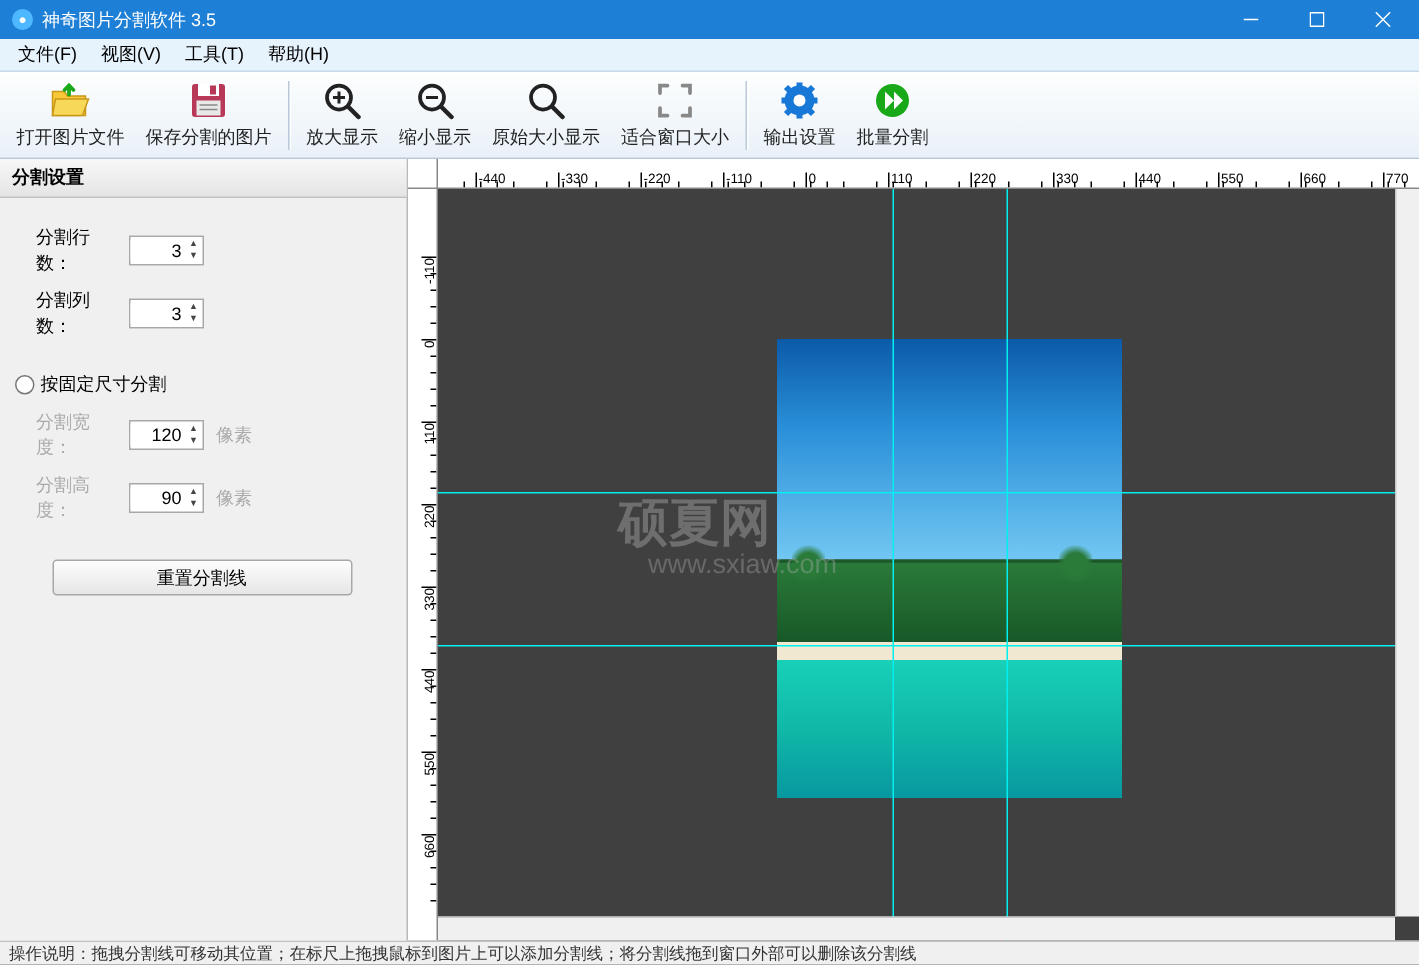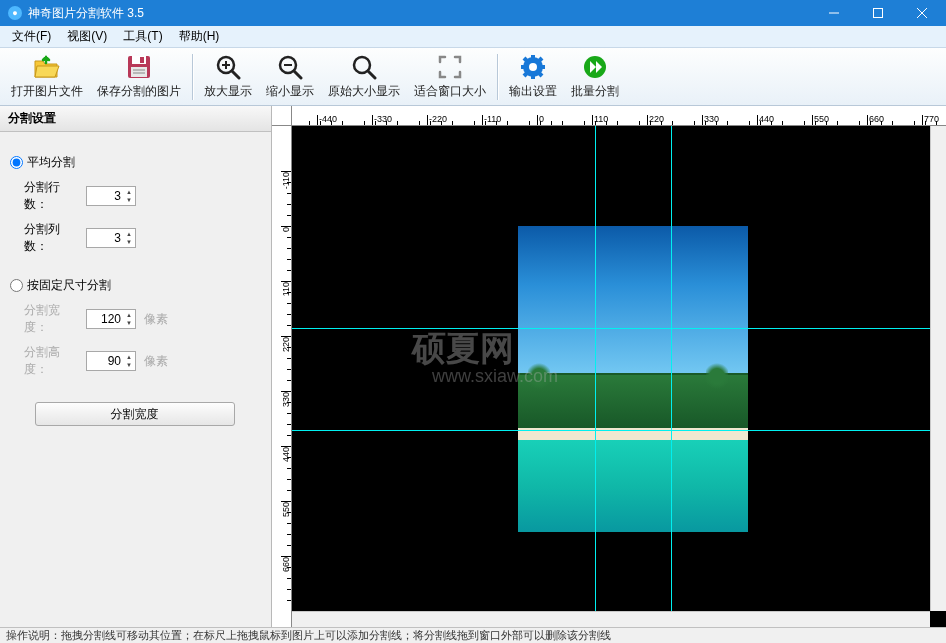--- a/index.html
+++ b/index.html
@@ -40,21 +40,21 @@
     .ruler-corner { position: absolute; top: 0; left: 0; width: 20px; height: 20px; background: #fff; border-right: 1px solid #888; border-bottom: 1px solid #888; z-index:3;}
     .ruler-h { position: absolute; top: 0; left: 20px; right: 0; height: 20px; background: #fff; border-bottom: 1px solid #888; overflow: hidden; z-index:2; }
     .ruler-v { position: absolute; top: 20px; left: 0; width: 20px; bottom: 0; background: #fff; border-right: 1px solid #888; overflow: hidden; z-index:2; }
     .ruler-h .tick-major { position: absolute; bottom: 0; font-size: 9px; margin-left: 19px; }
     .ruler-h .tick-major .line { width: 1px; height: 10px; background: #000; }
     .ruler-h .tick-major .num { position: absolute; top: -1px; left: 2px; }
     .ruler-v .tick-major { position: absolute; right: 0; font-size: 9px; }
     .ruler-v .tick-major .line { height: 1px; width: 10px; background: #000; }
     .ruler-v .tick-major .num { position: absolute; left: 0px; top: 1px; writing-mode: vertical-rl; transform: rotate(180deg); }
     
-    .canvas-inner { position: absolute; top: 20px; left: 20px; right: 0; bottom: 0; background: #000000; }
+    .canvas-inner { position: absolute; top: 20px; left: 20px; right: 0; bottom: 0; background: #404040; }
     .image-holder { position: absolute; top: 100px; left: 226px; width: 230px; height: 306px; }
     .sky { width: 100%; height: 48%; background: linear-gradient(to bottom, #0b5aa8 0%, #2a8fd8 40%, #72c7f2 100%); }
     .trees { width: 100%; height: 18%; background: linear-gradient(to bottom, #2a7a3a 0%, #185828 100%); border-top: 2px solid #1a5a28; position:relative; }
     .trees::before, .trees::after { content:""; position:absolute; top:-14px; width:22px; height:30px; background: radial-gradient(circle,#2a7a3a 40%, transparent 70%); }
     .trees::before { left:10px; } .trees::after { right:20px; }
     .beach { width: 100%; height: 4%; background: #f0e8d0; }
     .sea { width: 100%; height: 30%; background: linear-gradient(to bottom, #18d0b8 0%, #10b8a8 50%, #0898a0 100%); }
     .watermark { position: absolute; top: 200px; left: 120px; font-size: 34px; font-weight: bold; color: rgba(180,180,180,0.4); pointer-events: none; z-index: 5; }
     .watermark-sub { position: absolute; top: 240px; left: 140px; font-size: 18px; color: rgba(180,180,180,0.35); pointer-events: none; z-index: 5; }
     
@@ -193,24 +193,20 @@
     </div>
     <div class="toolbar-label">批量分割</div>
   </div>
 </div>
 
 <div class="main">
 
   <div class="sidebar">
     <div class="sidebar-header">分割设置</div>
     <div class="sidebar-body">
-      <label class="radio-row">
-        <input type="radio" name="mode" checked="" style="">
-        <span>平均分割</span>
-      </label>
       <div class="param-row">
         <span class="param-label">分割行数：</span>
         <span class="spinner">
           <input value="3" style="">
           <span class="spinner-btns">
               <span>▲</span>
               <span>▼</span>
             </span>
         </span>
       </div>
@@ -245,21 +241,21 @@
         <span class="spinner">
           <input value="90" style="">
           <span class="spinner-btns">
               <span>▲</span>
               <span>▼</span>
             </span>
         </span>
         <span class="unit">像素</span>
       </div>
 
-      <button class="reset-btn">分割宽度</button>
+      <button class="reset-btn">重置分割线</button>
     </div>
   </div>
 
   <div class="canvas-area">
     <div class="ruler-corner"></div>
     <div class="ruler-h" id="ruler-h">
         <div class="tick-major" style="left: 6px;">
           <div class="line"></div>
           <div class="num">-440</div>
         </div>

